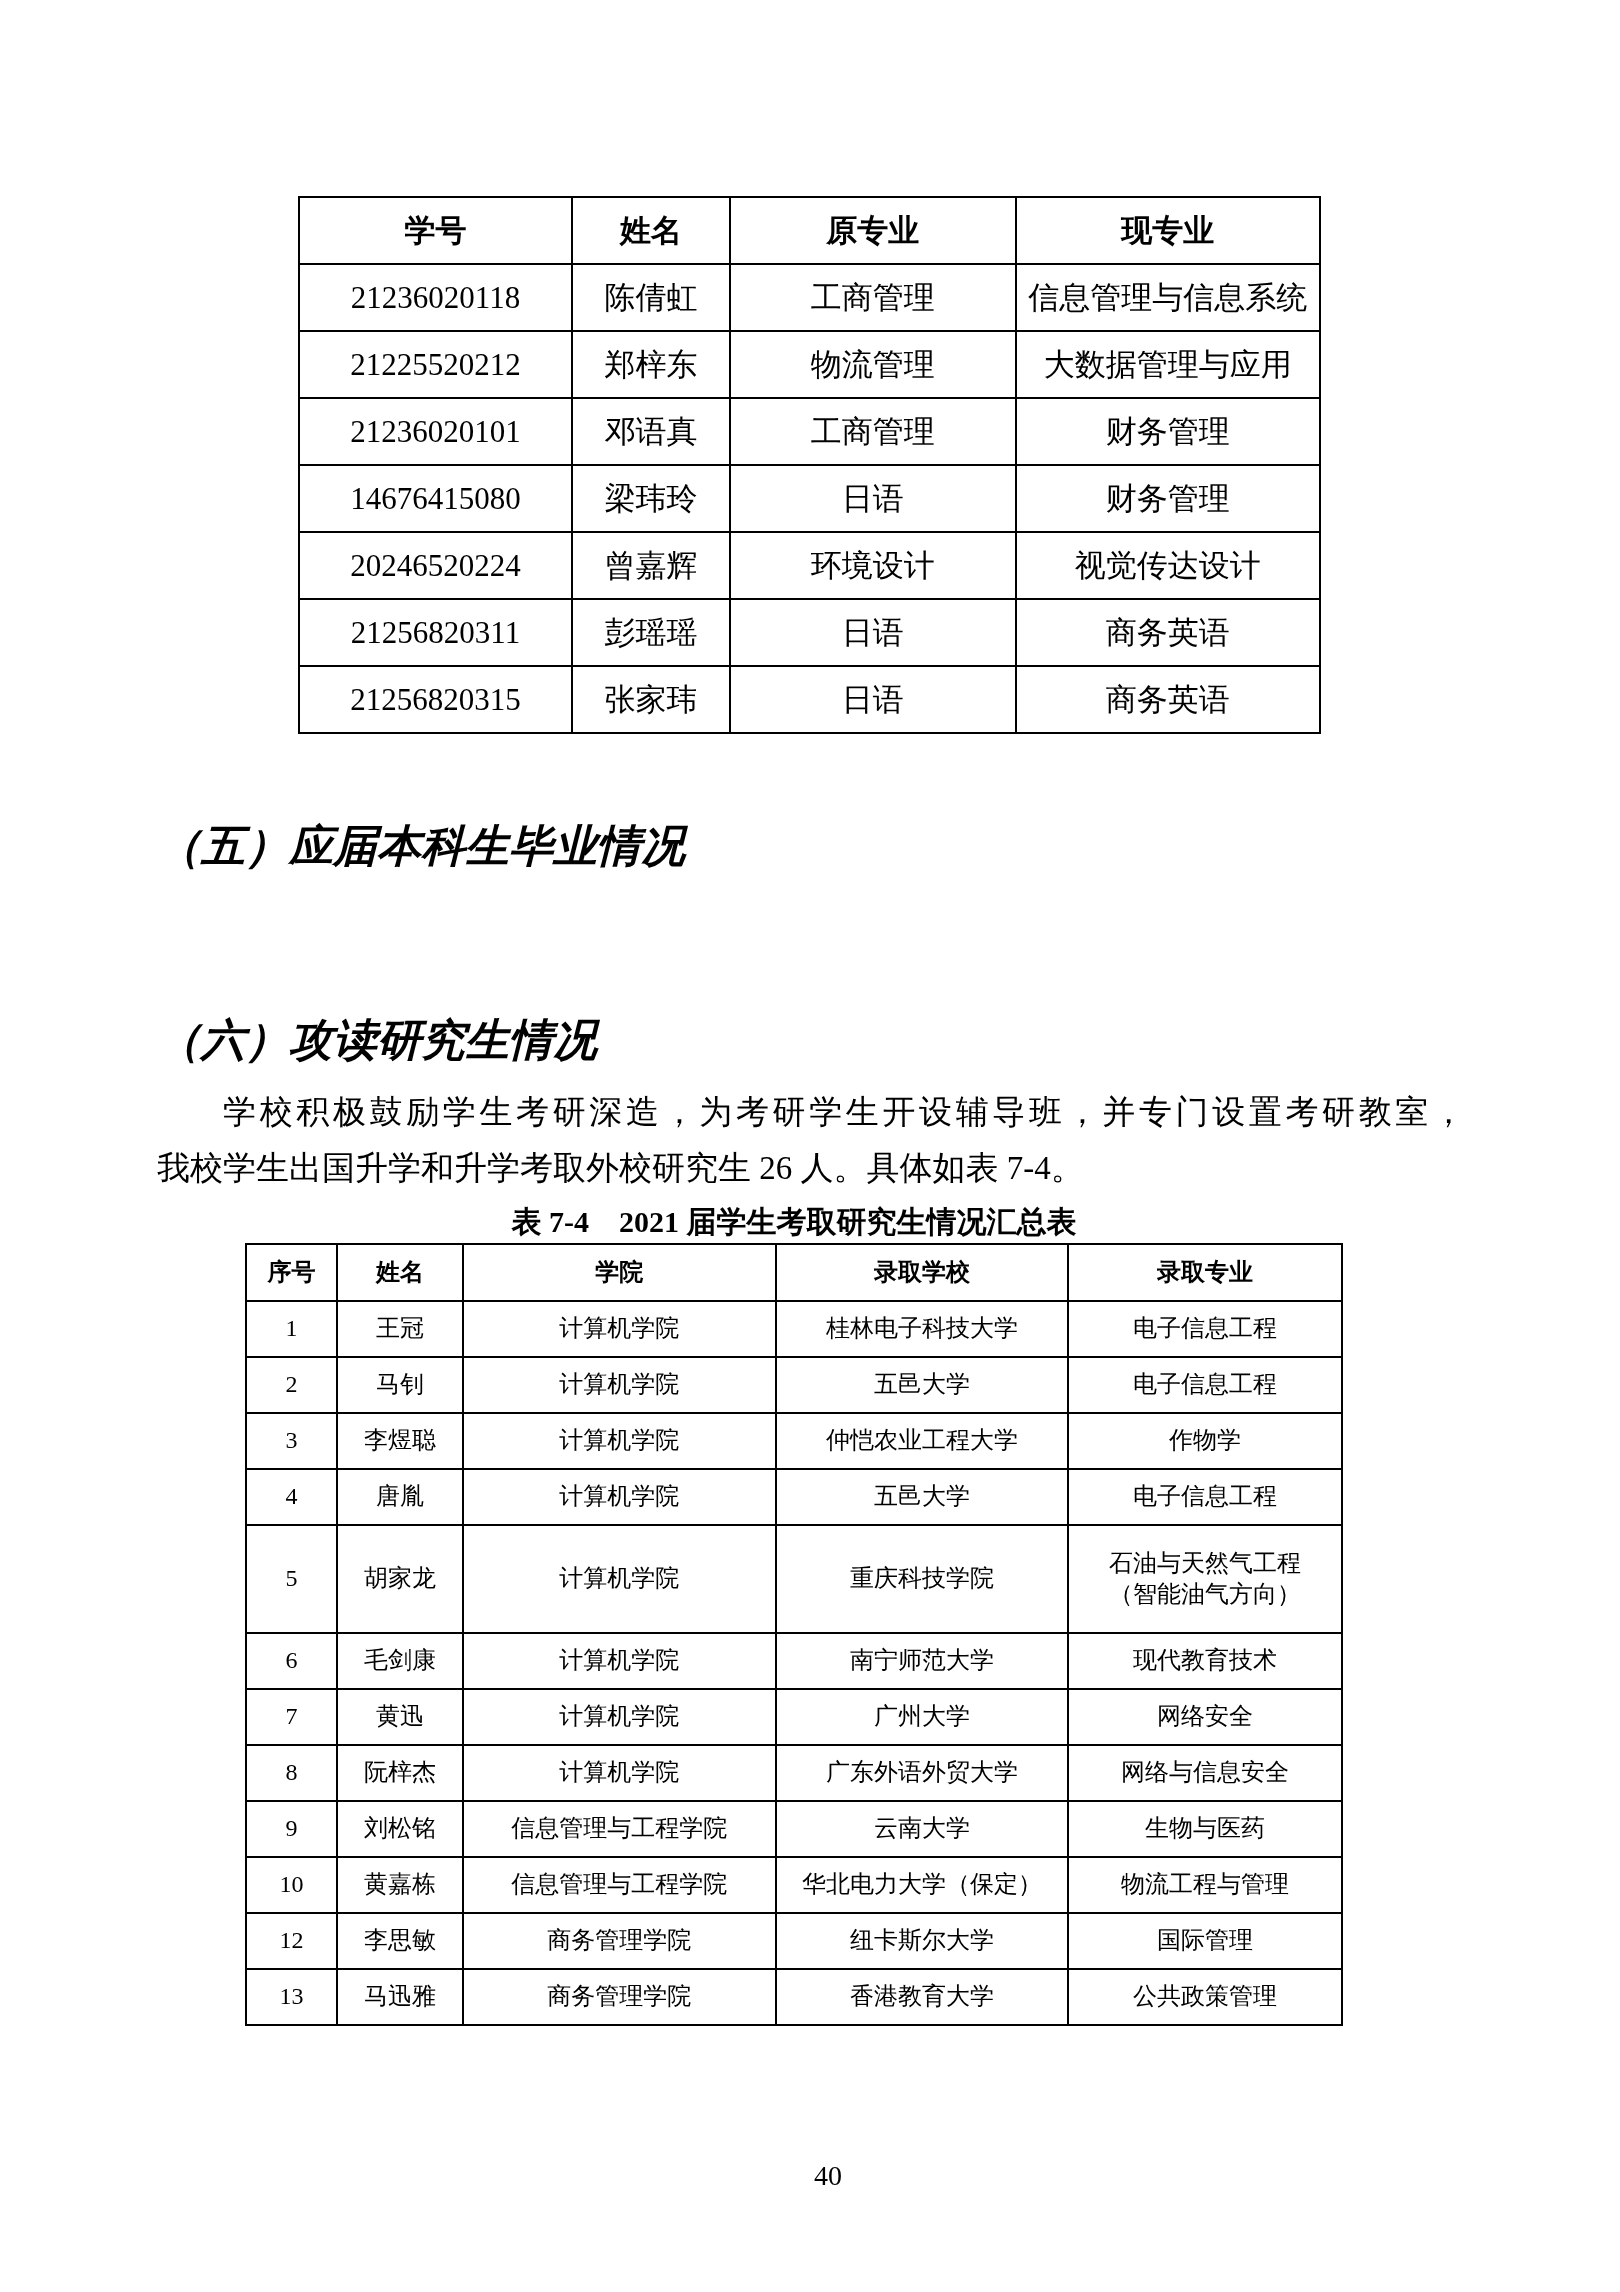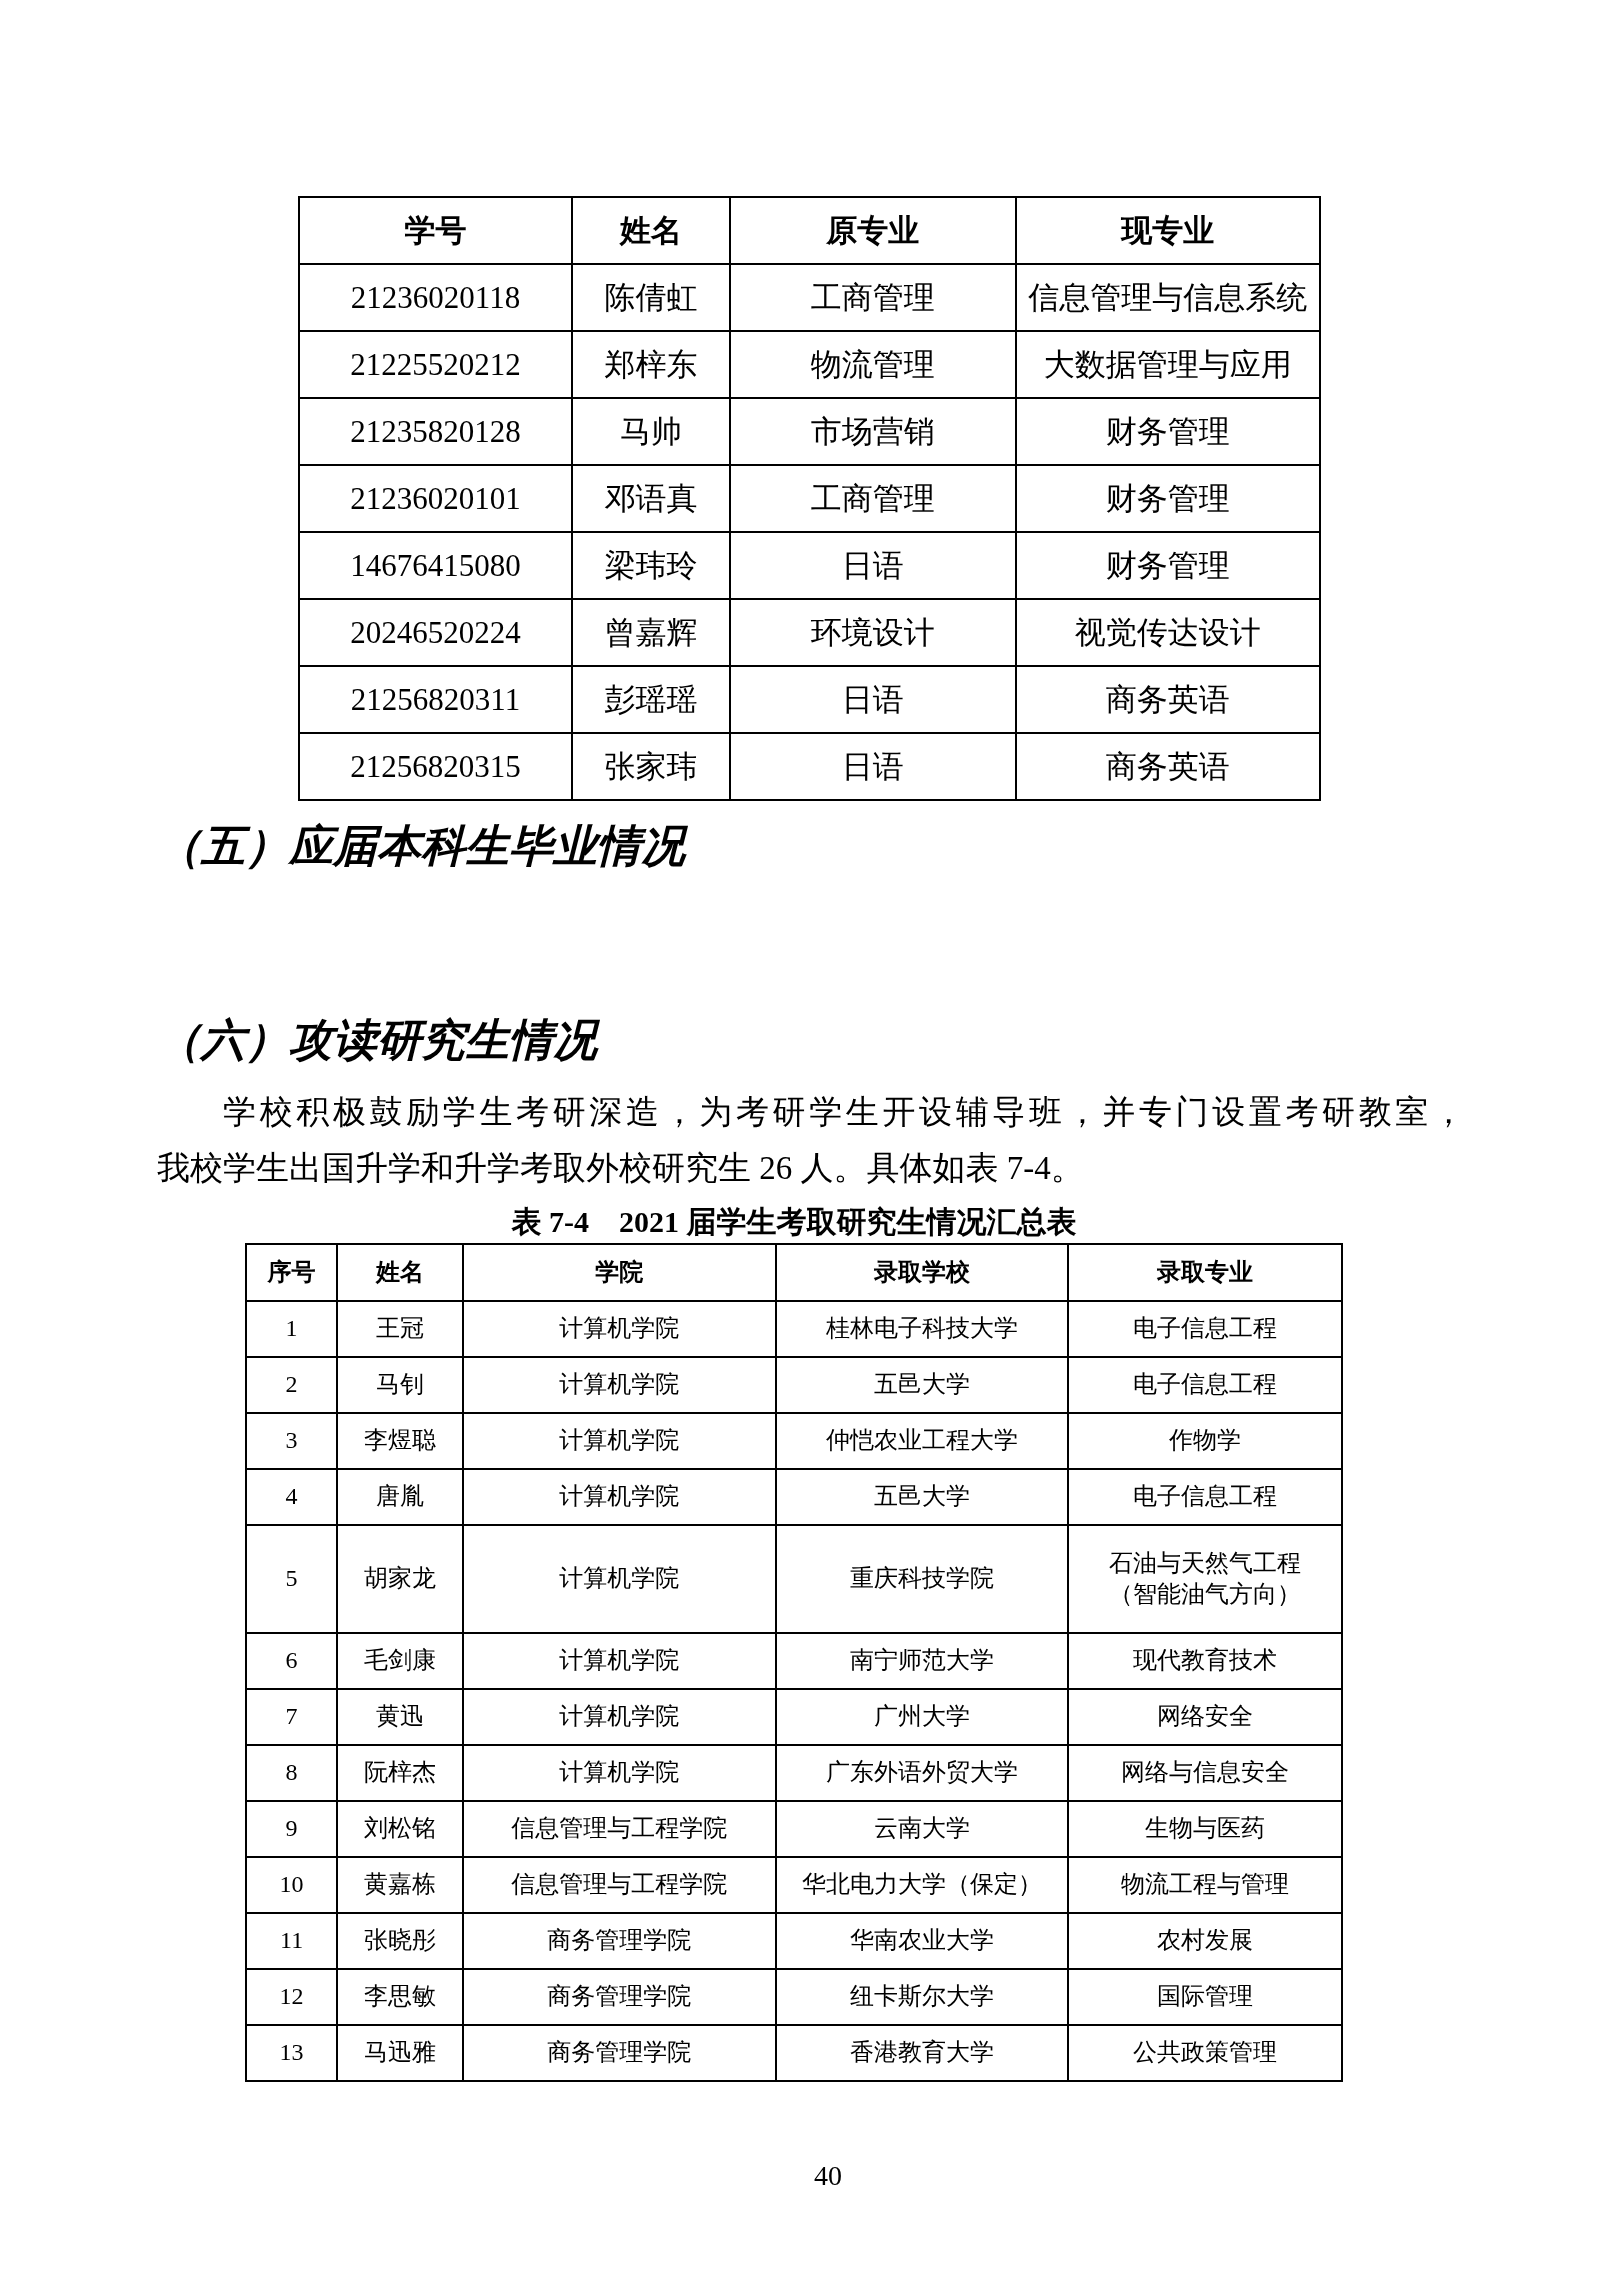--- a/index.html
+++ b/index.html
@@ -86,26 +86,20 @@
           <td>工商管理</td>
           <td>信息管理与信息系统</td>
         </tr>
         <tr>
           <td>21225520212</td>
           <td>郑梓东</td>
           <td>物流管理</td>
           <td>大数据管理与应用</td>
         </tr>
         <tr>
-          <td>21235820128</td>
-          <td>马帅</td>
-          <td>市场营销</td>
-          <td>财务管理</td>
-        </tr>
-        <tr>
           <td>21236020101</td>
           <td>邓语真</td>
           <td>工商管理</td>
           <td>财务管理</td>
         </tr>
         <tr>
           <td>14676415080</td>
           <td>梁玮玲</td>
           <td>日语</td>
           <td>财务管理</td>
@@ -218,27 +212,20 @@
           <td>生物与医药</td>
         </tr>
         <tr>
           <td>10</td>
           <td>黄嘉栋</td>
           <td>信息管理与工程学院</td>
           <td>华北电力大学（保定）</td>
           <td>物流工程与管理</td>
         </tr>
         <tr>
-          <td>11</td>
-          <td>张晓彤</td>
-          <td>商务管理学院</td>
-          <td>华南农业大学</td>
-          <td>农村发展</td>
-        </tr>
-        <tr>
           <td>12</td>
           <td>李思敏</td>
           <td>商务管理学院</td>
           <td>纽卡斯尔大学</td>
           <td>国际管理</td>
         </tr>
         <tr>
           <td>13</td>
           <td>马迅雅</td>
           <td>商务管理学院</td>

